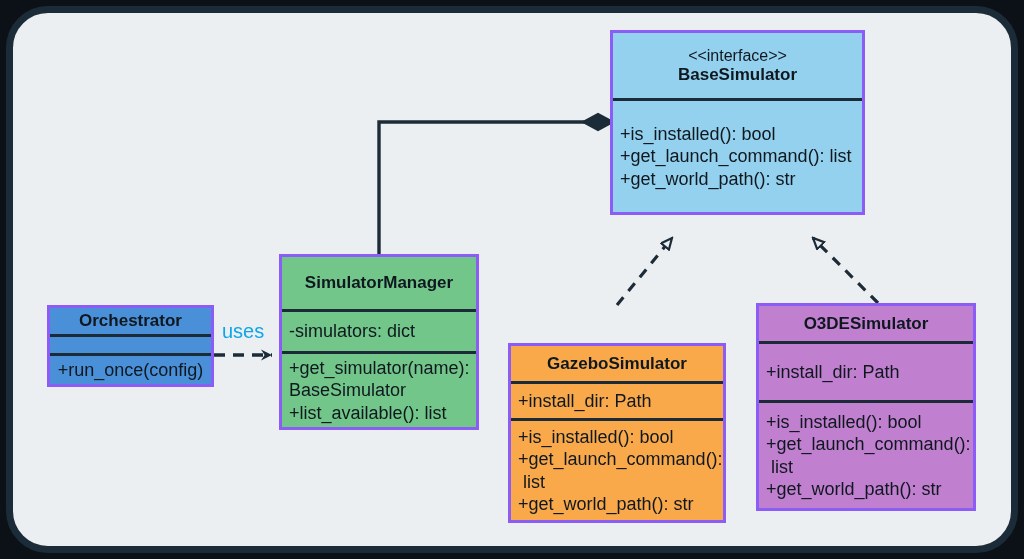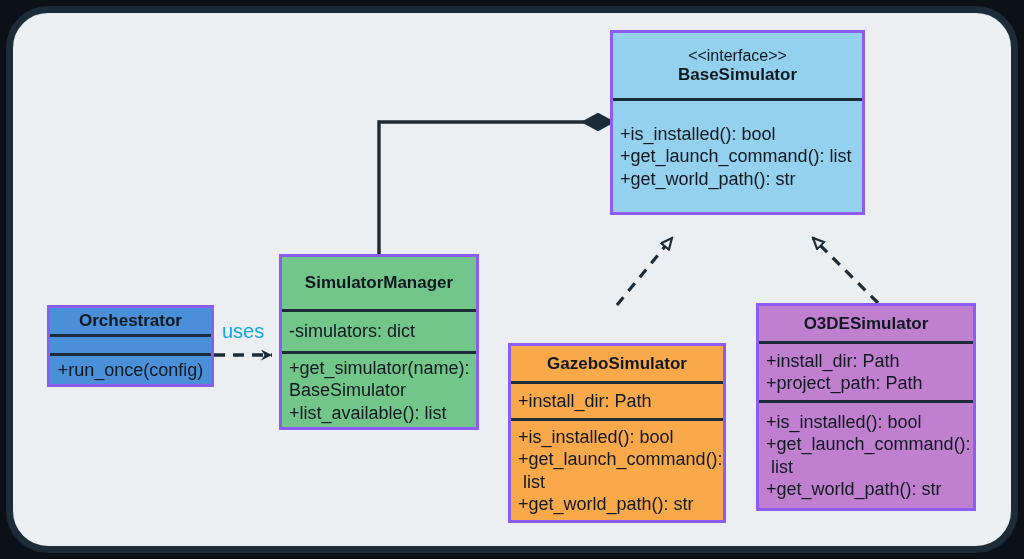--- a/index.html
+++ b/index.html
@@ -163,21 +163,20 @@
       <div class="member">+get_world_path(): str</div>
     </div>
   </div>
 
   <div class="uml-box" style="left:756px; top:303px; width:220px; height:208px;">
     <div class="compartment" style="height:35px; background:#C17FD0;">
       <div class="cls-title">O3DESimulator</div>
     </div>
     <div class="compartment" style="height:59px; background:#C17FD0;">
       <div class="member">+install_dir: Path</div>
-      <div class="member">+project_path: Path</div>
     </div>
     <div class="compartment" style="flex:1; background:#C17FD0;">
       <div class="member">+is_installed(): bool</div>
       <div class="member">+get_launch_command():
  list</div>
       <div class="member">+get_world_path(): str</div>
     </div>
   </div>
 
   <div class="edge-label" style="left:222px; top:320px;">uses</div>

